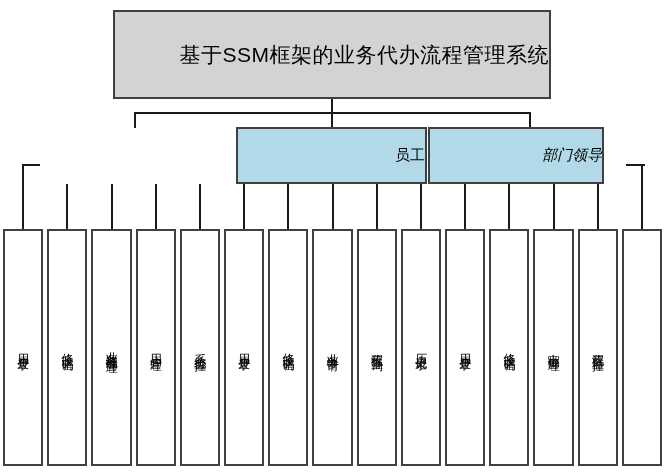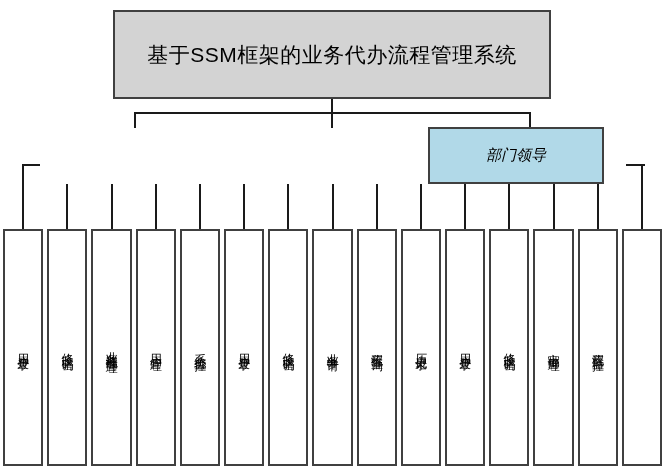--- a/index.html
+++ b/index.html
@@ -18,21 +18,21 @@
     overflow: hidden;
   }
 
   
   .node {
     position: absolute;
     box-sizing: border-box;
     border: 2px solid #404040;
     display: flex;
     align-items: center;
-    justify-content: center;
+    justify-content: flex-end;
     text-align: center;
     color: #000000;
     z-index: 3;
   }
 
   
   #root-node {
     left: 113px;
     top: 10px;
     width: 438px;
@@ -94,20 +94,23 @@
   <div class="line v" style="left:529px; top:112px; height:16px;"></div>
 
   <div class="line h" style="left:23px;  top:164px; width:17px;"></div>
 
   <div class="line h" style="left:626px; top:164px; width:19px;"></div>
 
   <div class="node" id="root-node">
     <span>基于SSM框架的业务代办流程管理系统</span>
   </div>
 
+  <div class="node role-node" id="role-node-1">
+    <span>员工</span>
+  </div>
   <div class="node role-node" id="role-node-2">
     <span>部门领导</span>
   </div>
 
   <div class="node leaf-node" style="left: 3px; width: 40.2px;">
     <span class="leaf-label">用户登录</span>
   </div>
   <div class="node leaf-node" style="left: 47.2px; width: 40.2px;">
     <span class="leaf-label">修改密码</span>
   </div>

